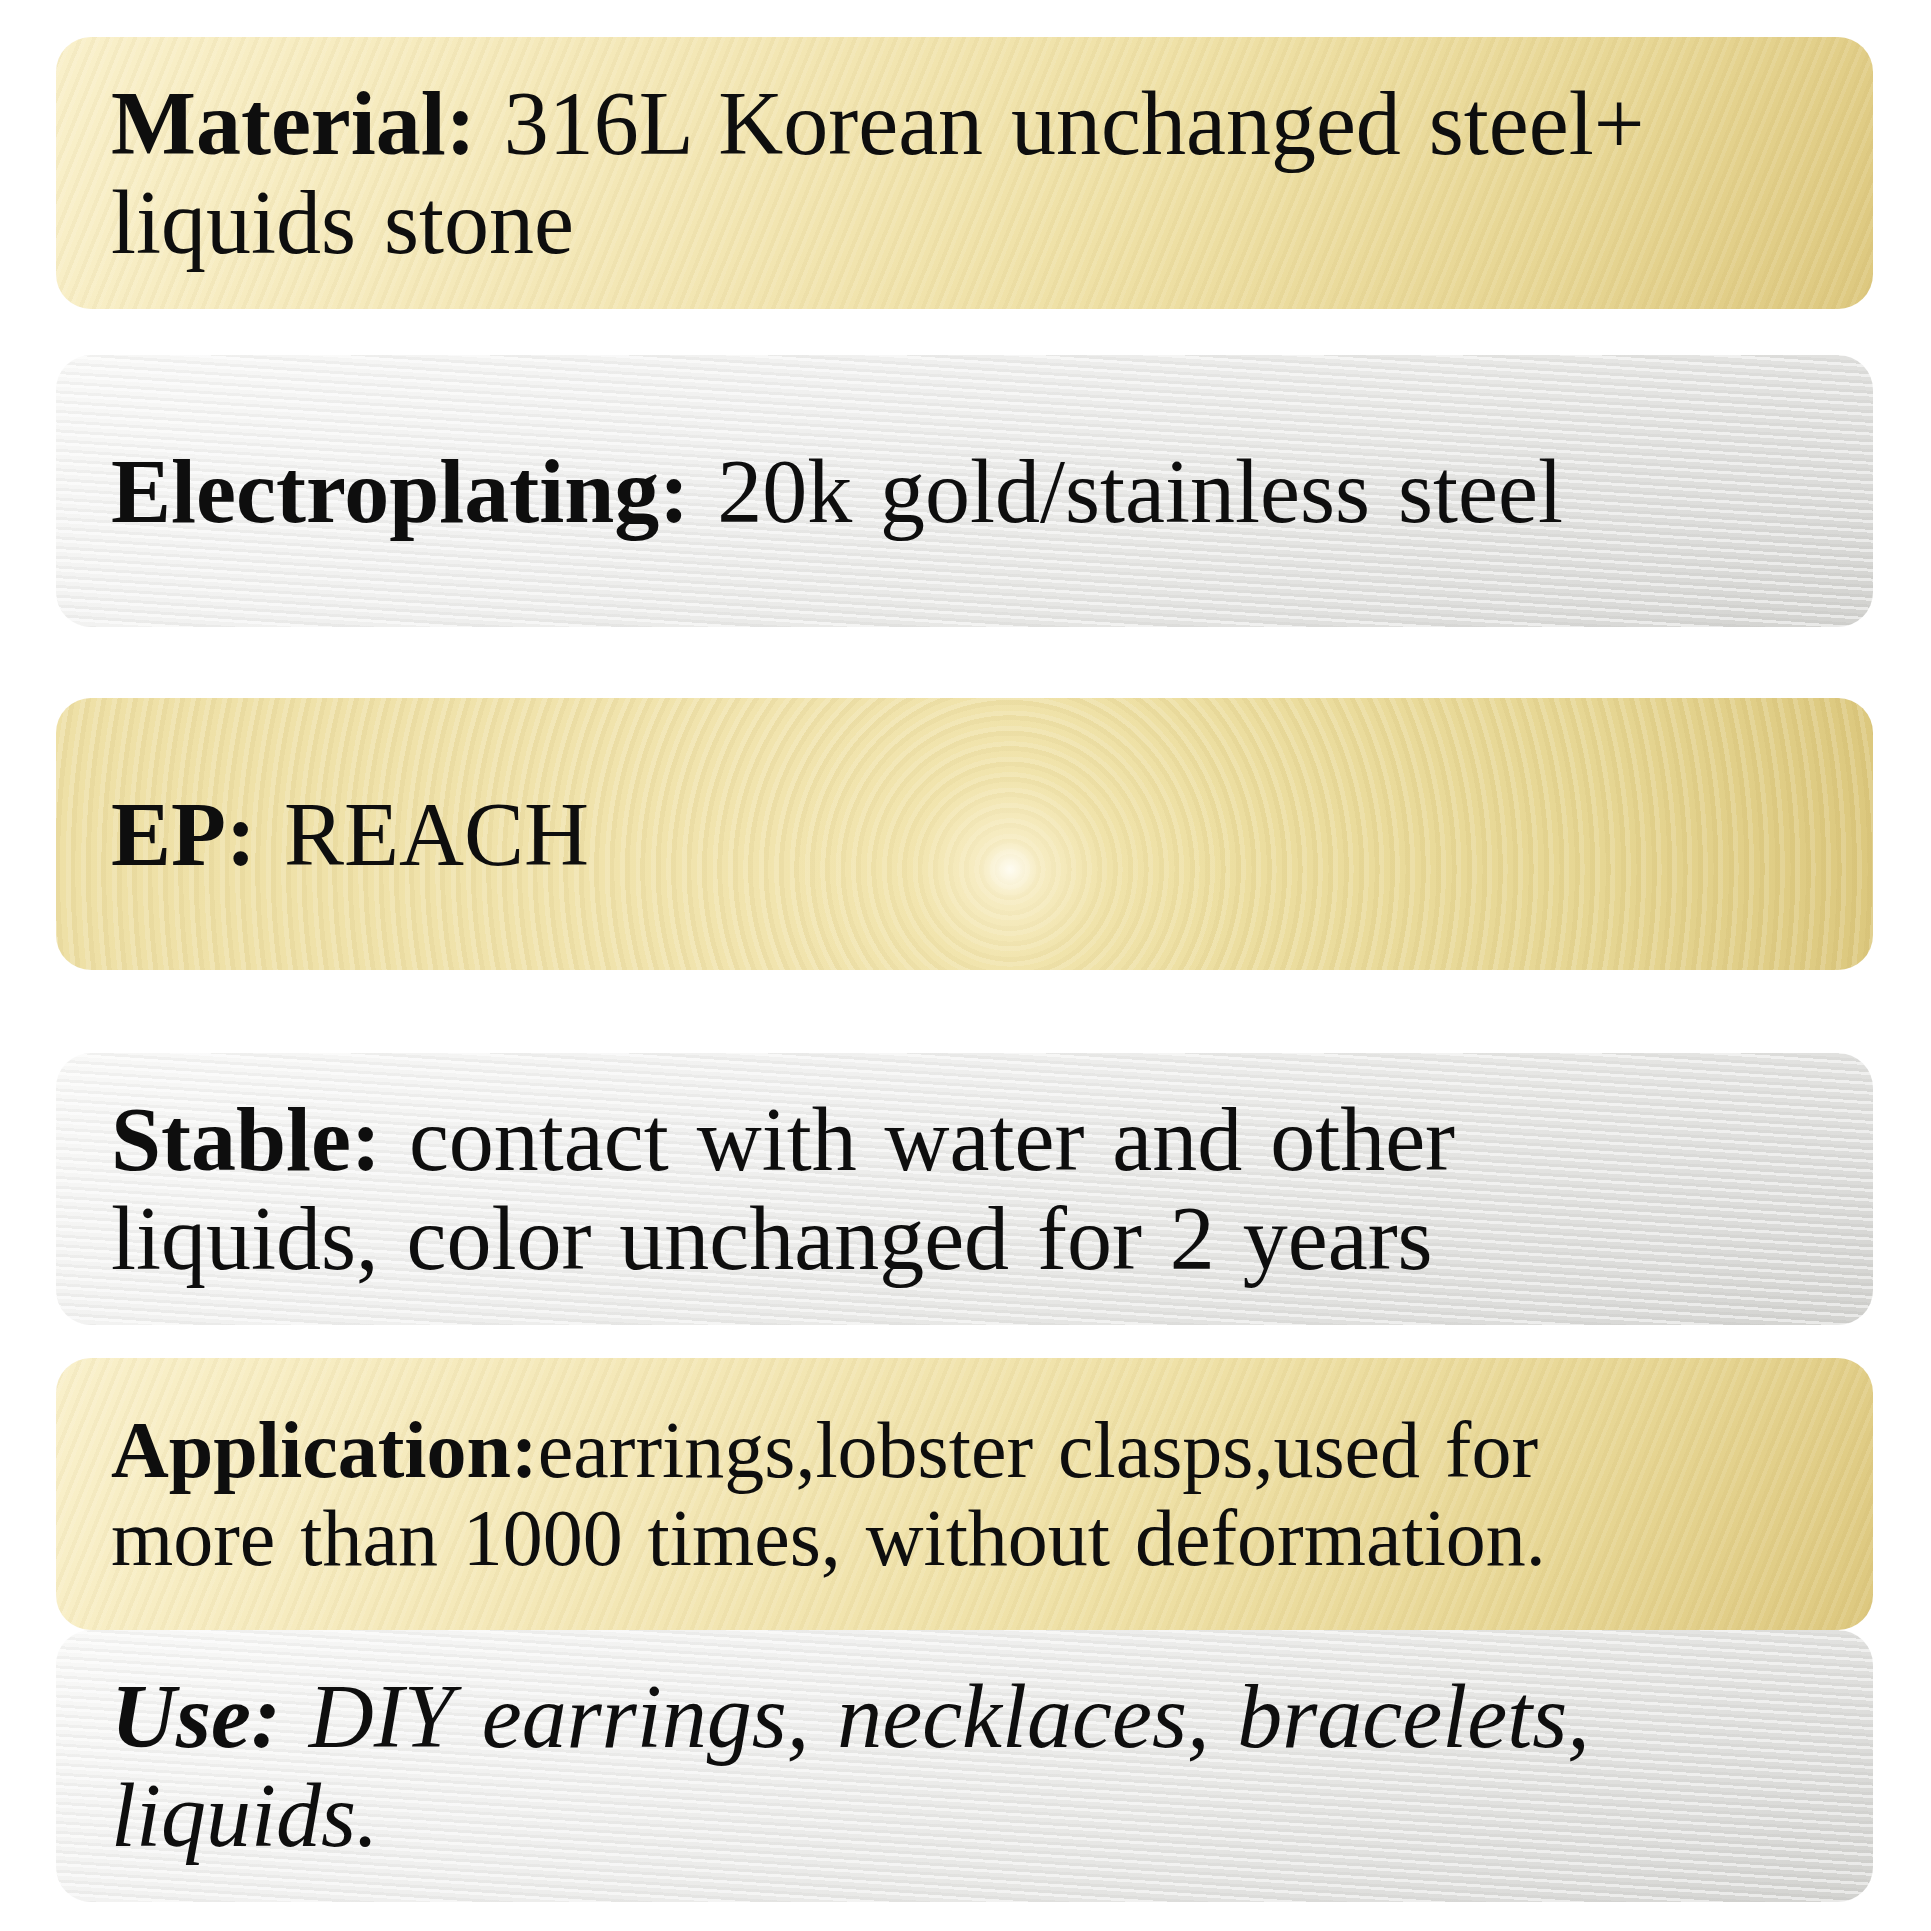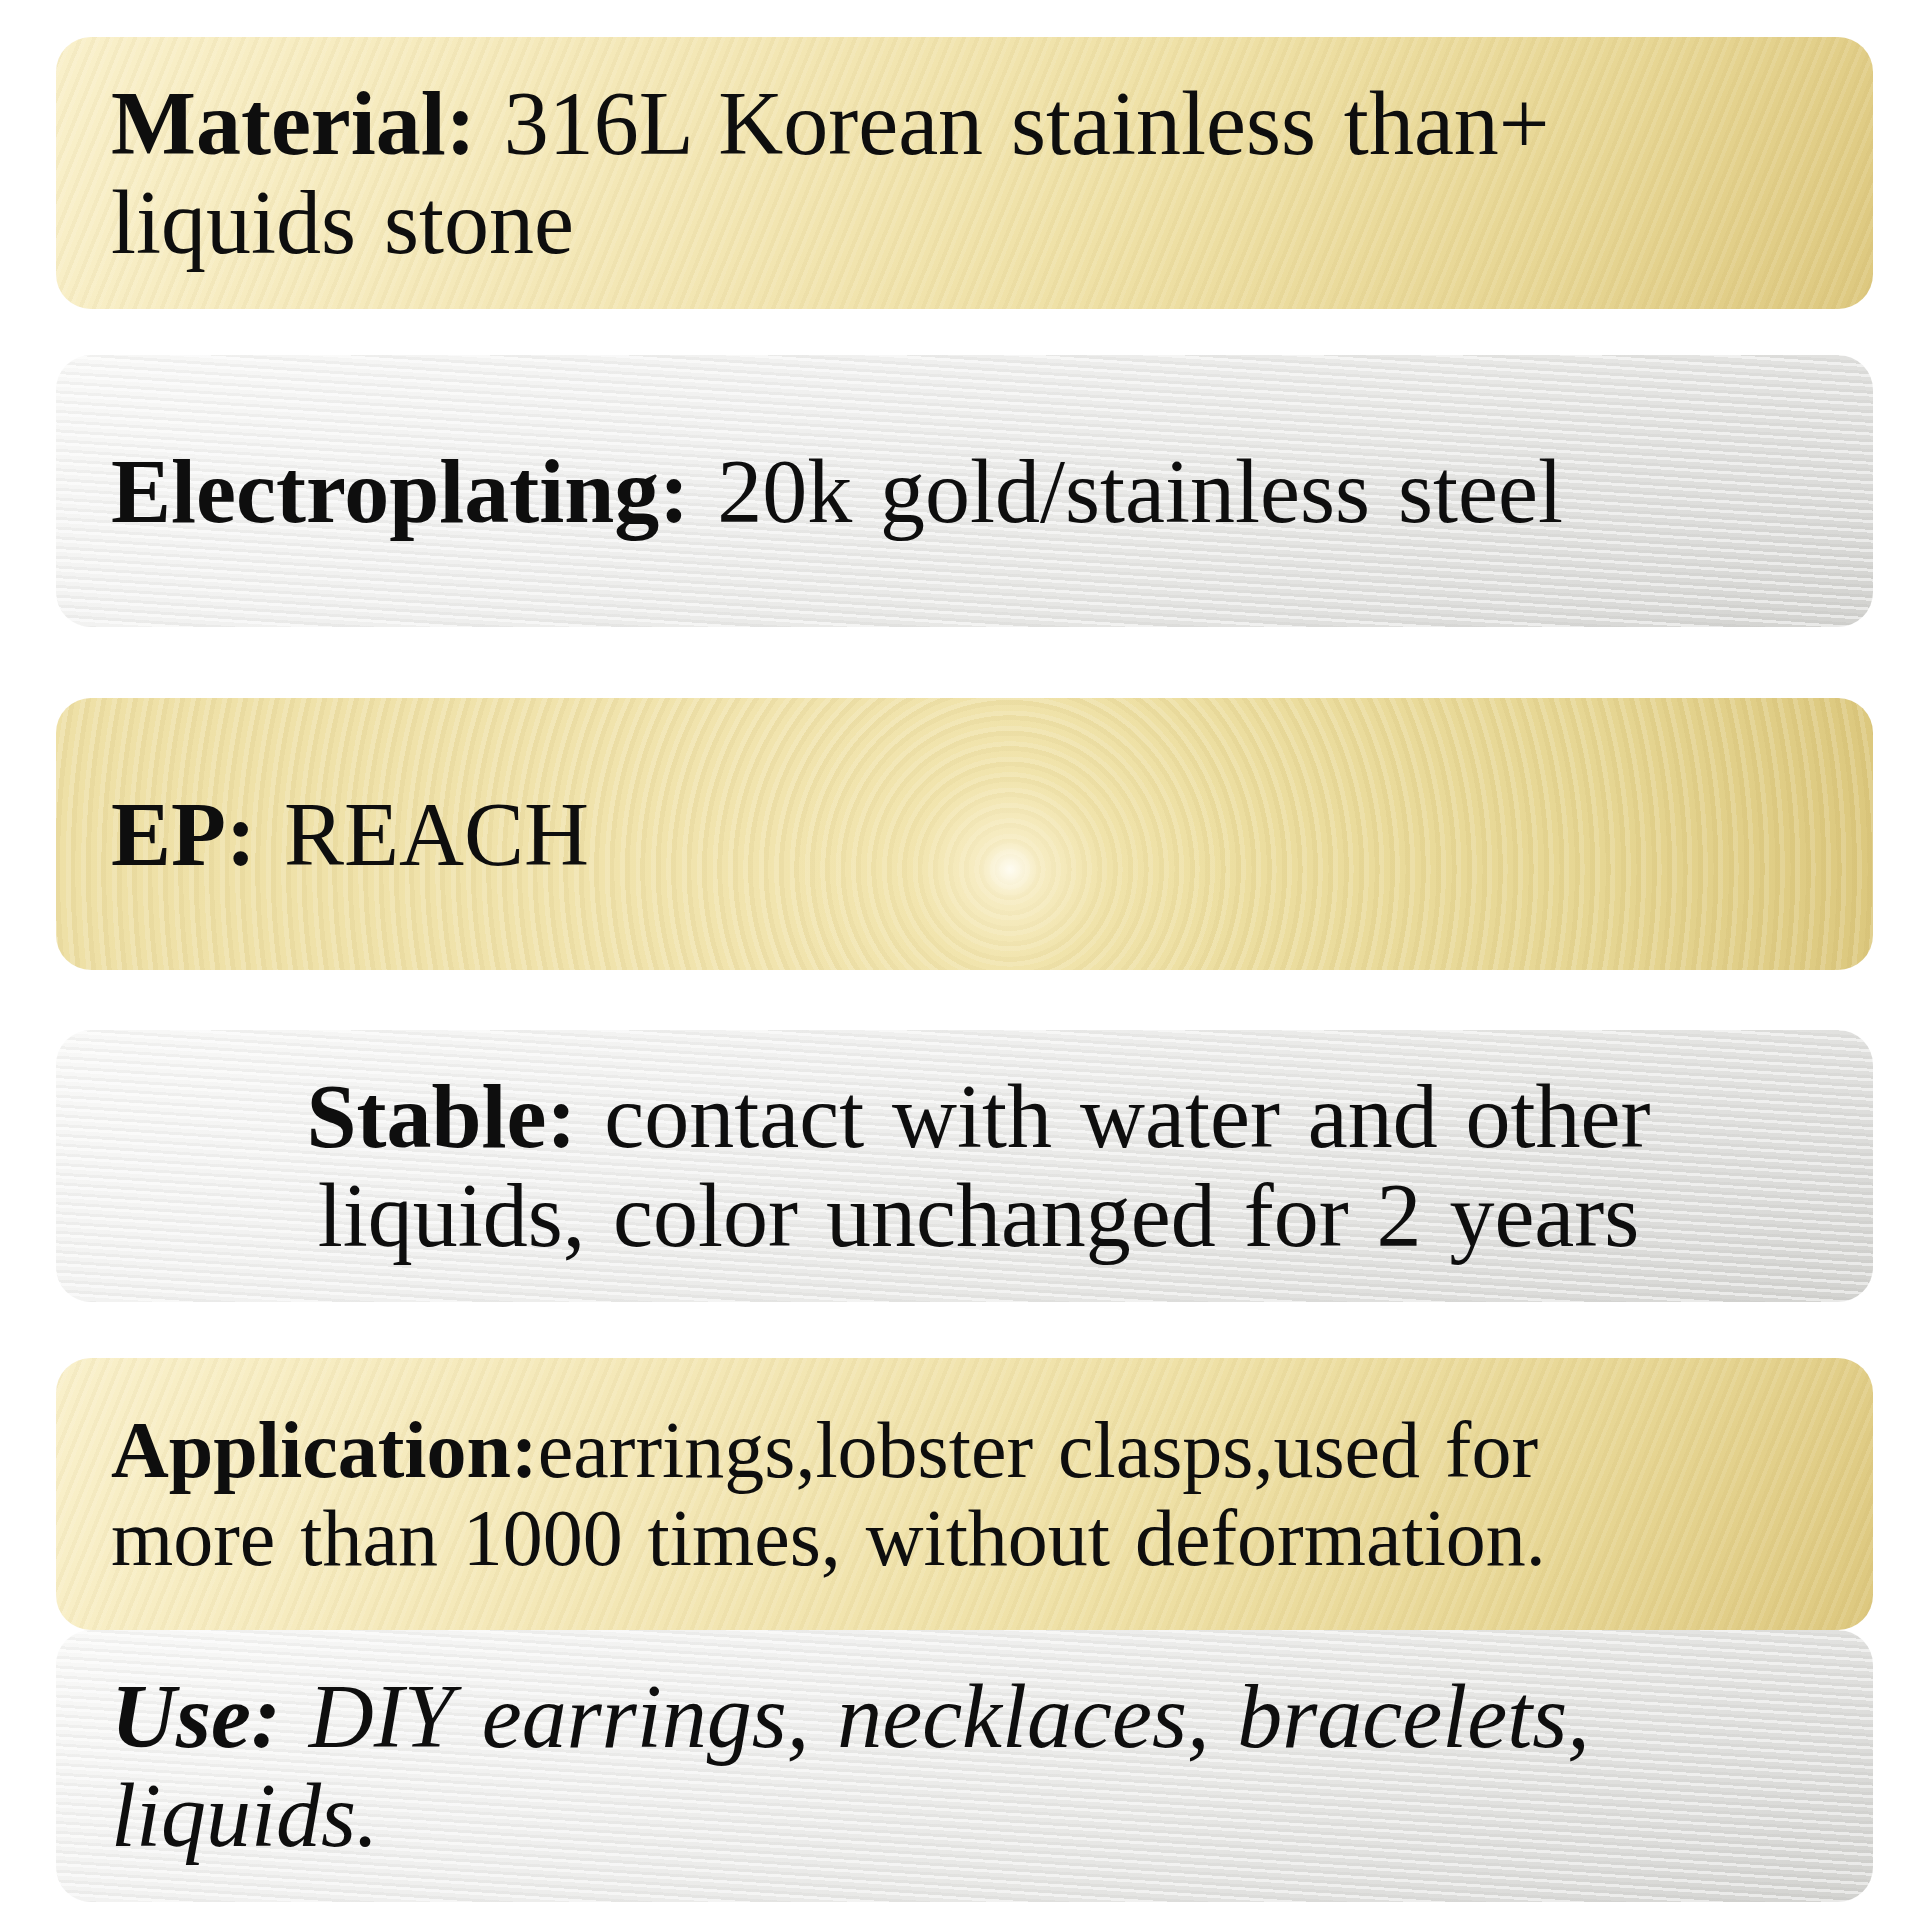--- a/index.html
+++ b/index.html
@@ -70,31 +70,31 @@
         rgba(255,255,255,0.50) 0px 2.9px,
         rgba(255,255,255,0.00) 2.9px 6.8px,
         rgba(110,110,105,0.05) 6.8px 9.7px),
       linear-gradient(155deg,
         #f8f8f7 0%, #f0f0ef 35%, #e7e7e5 62%, #dcdcda 85%, #d2d2cf 100%);
   }
 
   .pos1 { top: 37px; }
   .pos2 { top: 355px; }
   .pos3 { top: 698px; }
-  .pos4 { top: 1030px; text-align: center; }
+  .pos4 { top: 1053px; }
   .pos5 { top: 1358px; }
   .pos6 { top: 1630px; font-style: italic; }
 </style>
 </head>
 <body>
 
 <div class="sheet">
 
   <div class="bar gold pos1">
-    <div class="line"><span class="label">Material:</span><span> 316L Korean stainless than+</span></div>
+    <div class="line"><span class="label">Material:</span><span> 316L Korean unchanged steel+</span></div>
     <div class="line">liquids stone</div>
   </div>
 
   <div class="bar silver pos2">
     <div class="line"><span class="label">Electroplating:</span><span> 20k gold/stainless steel</span></div>
 
   </div>
 
   <div class="bar gold-radial pos3">
     <div class="line"><span class="label">EP:</span><span> REACH</span></div>

